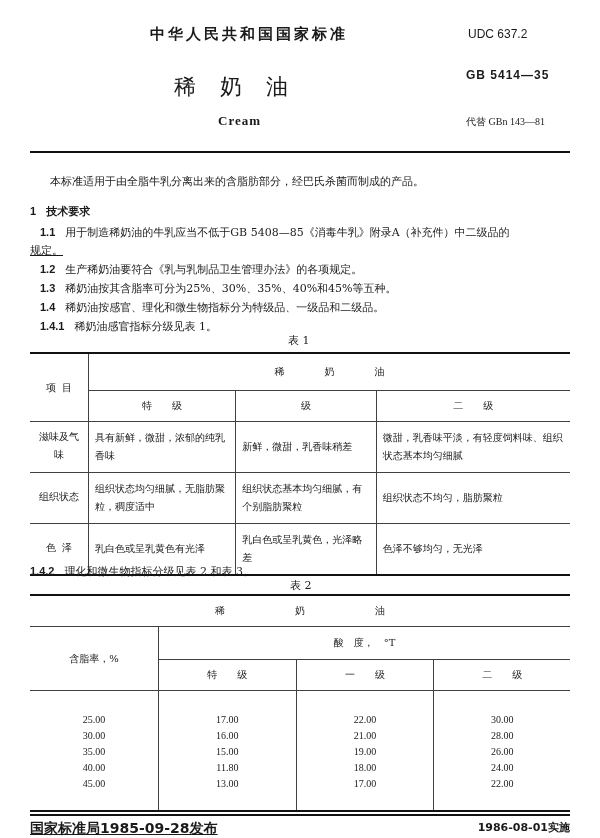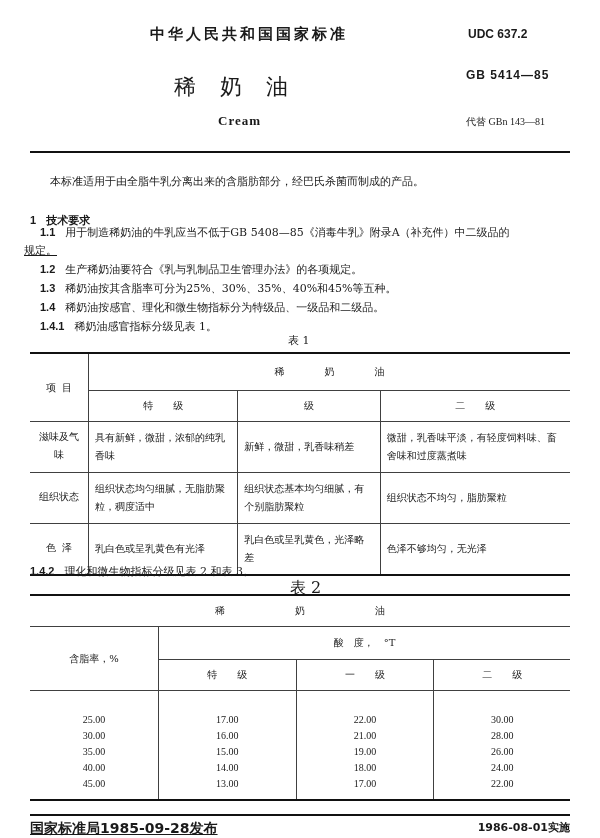--- a/index.html
+++ b/index.html
@@ -3,76 +3,76 @@
 <meta charset="utf-8">
 <style>
   html, body { margin: 0; padding: 0; background: #ffffff; }
   body {
     width: 600px; height: 838px; position: relative; overflow: hidden;
     font-family: "DejaVu Serif", "Liberation Serif", serif;
     color: #1a1a1a;
   }
   .abs { position: absolute; }
   .hdr-org { left: 150px; top: 25px; font-size: 15px; font-weight: bold; letter-spacing: 3px; font-family: "DejaVu Sans", sans-serif; }
-  .hdr-udc { left: 468px; top: 27px; font-size: 12px; font-weight: bold; font-family: "Liberation Sans", sans-serif; }
+  .hdr-udc { left: 468px; top: 27px; font-size: 12px; font-weight: normal; font-family: "Liberation Sans", sans-serif; }
   .hdr-title { left: 174px; top: 72px; font-size: 22px; letter-spacing: 24px; font-family: "DejaVu Serif", serif; }
   .hdr-gb { left: 466px; top: 68px; font-size: 12px; font-weight: bold; font-family: "Liberation Sans", sans-serif; letter-spacing: 1px; }
   .hdr-en { left: 218px; top: 113px; font-size: 13px; font-weight: bold; font-family: "Liberation Serif", serif; letter-spacing: 1px; }
   .hdr-rep { left: 466px; top: 115px; font-size: 10px; font-family: "Liberation Serif", serif; }
   .rule-top { left: 30px; top: 151px; width: 540px; height: 2px; background: #111; }
 
   .txt { font-size: 11px; line-height: 16px; white-space: nowrap; text-align: right; }
   .num { font-weight: bold; font-family: "Liberation Sans", sans-serif; margin-right: 10px; }
   .intro { left: 50px; top: 174px; }
-  .sec1 { left: 30px; top: 203px; font-weight: bold; margin-top: 9px; }
+  .sec1 { left: 30px; top: 203px; font-weight: bold; }
   .p11 { left: 40px; top: 224px; }
-  .p11b { left: 24px; top: 243px; text-decoration: underline; }
+  .p11b { left: 30px; top: 243px; text-decoration: underline; }
   .p12 { left: 40px; top: 261px; }
   .p13 { left: 40px; top: 280px; }
   .p14 { left: 40px; top: 299px; }
   .p141 { left: 40px; top: 318px; }
   .cap1 { left: 288px; top: 333px; font-size: 11px; text-align: right; }
 
   table { border-collapse: collapse; position: absolute; font-size: 10px; }
   td { border: 1px solid #404040; padding: 0; vertical-align: middle; }
   #t1 { left: 30px; top: 352px; width: 540px; }
   #t1 .hrow td { height: 36px; text-align: center; }
   #t1 .g-row td { height: 30px; text-align: center; }
   #t1 .c td { height: 42px; padding: 4px 6px; line-height: 18px; vertical-align: middle; }
   #t1 .item { text-align: center; width: 46px; font-family: Liberation Mono, monospace; }
   #t1 tr:first-child td { border-top: 2px solid #111; }
   #t1 tr:last-child td { border-bottom: 2px solid #111; }
   #t1 td:first-child { border-left: none; }
   #t1 td:last-child { border-right: none; }
 
   .p142 { left: 30px; top: 563px; }
-  .cap2 { left: 290px; top: 578px; font-size: 16px; }
+  .cap2 { left: 290px; top: 578px; font-size: 11px; }
 
   #t2 { left: 30px; top: 594px; width: 540px; }
   #t2 td { text-align: center; }
   #t2 tr:first-child td { border-top: 2px solid #111; height: 30px; }
   #t2 .h2 td { height: 32px; margin-left: 32px; }
   #t2 .h3 td { height: 30px; }
   #t2 .data td { border-bottom: none; border-top: none; height: 16px; font-family: "Liberation Serif", serif; font-size: 10px; }
   #t2 .data.first td { padding-top: 20px; }
-  #t2 .data.last td { padding-bottom: 8px; border-bottom: 2px solid #111; }
+  #t2 .data.last td { padding-bottom: 19px; border-bottom: 2px solid #111; }
   #t2 td:first-child { border-left: none; }
   #t2 td:last-child { border-right: none; }
   #t2 .c0 { width: 128px; }
   .rule-bot { left: 30px; top: 814px; width: 540px; height: 2px; background: #111; }
   .foot-l { left: 30px; top: 820px; font-size: 14px; font-weight: bold; font-family: "DejaVu Sans", sans-serif; text-decoration: underline; }
   .foot-r { right: 30px; top: 820px; font-size: 11px; font-weight: bold; font-family: "DejaVu Sans", sans-serif; }
 </style>
 </head>
 <body>
 
 <div class="abs hdr-org">中华人民共和国国家标准</div>
 <div class="abs hdr-udc">UDC 637.2</div>
 <div class="abs hdr-title">稀奶油</div>
-<div class="abs hdr-gb">GB 5414—85</div>
+<div class="abs hdr-gb">GB 5414—35</div>
 <div class="abs hdr-en">Cream</div>
 <div class="abs hdr-rep">代替 GBn 143—81</div>
 <div class="abs rule-top"></div>
 
 <div class="abs txt intro">本标准适用于由全脂牛乳分离出来的含脂肪部分，经巴氏杀菌而制成的产品。</div>
 <div class="abs txt sec1">
   <span class="num">1</span><span>技术要求</span>
 </div>
 <div class="abs txt p11">
   <span class="num">1.1</span><span>用于制造稀奶油的牛乳应当不低于GB 5408—85《消毒牛乳》附录A（补充件）中二级品的</span>
@@ -100,21 +100,21 @@
   </tr>
   <tr class="g-row">
     <td>特　　级</td>
     <td>级</td>
     <td>二　　级</td>
   </tr>
   <tr class="c">
     <td class="item">滋味及气　味</td>
     <td>具有新鲜，微甜，浓郁的纯乳香味</td>
     <td>新鲜，微甜，乳香味稍差</td>
-    <td>微甜，乳香味平淡，有轻度饲料味、畜舍味和过度蒸煮味</td>
+    <td>微甜，乳香味平淡，有轻度饲料味、组织状态基本均匀细腻</td>
   </tr>
   <tr class="c">
     <td class="item">组织状态</td>
     <td>组织状态均匀细腻，无脂肪聚粒，稠度适中</td>
     <td>组织状态基本均匀细腻，有个别脂肪聚粒</td>
     <td>组织状态不均匀，脂肪聚粒</td>
   </tr>
   <tr class="c">
     <td class="item">色 泽</td>
     <td>乳白色或呈乳黄色有光泽</td>
@@ -156,21 +156,21 @@
     <td>28.00</td>
   </tr>
   <tr class="data">
     <td>35.00</td>
     <td>15.00</td>
     <td>19.00</td>
     <td>26.00</td>
   </tr>
   <tr class="data">
     <td>40.00</td>
-    <td>14.00</td>
+    <td>11.80</td>
     <td>18.00</td>
     <td>24.00</td>
   </tr>
   <tr class="data last">
     <td>45.00</td>
     <td>13.00</td>
     <td>17.00</td>
     <td>22.00</td>
   </tr>
 </tbody>

